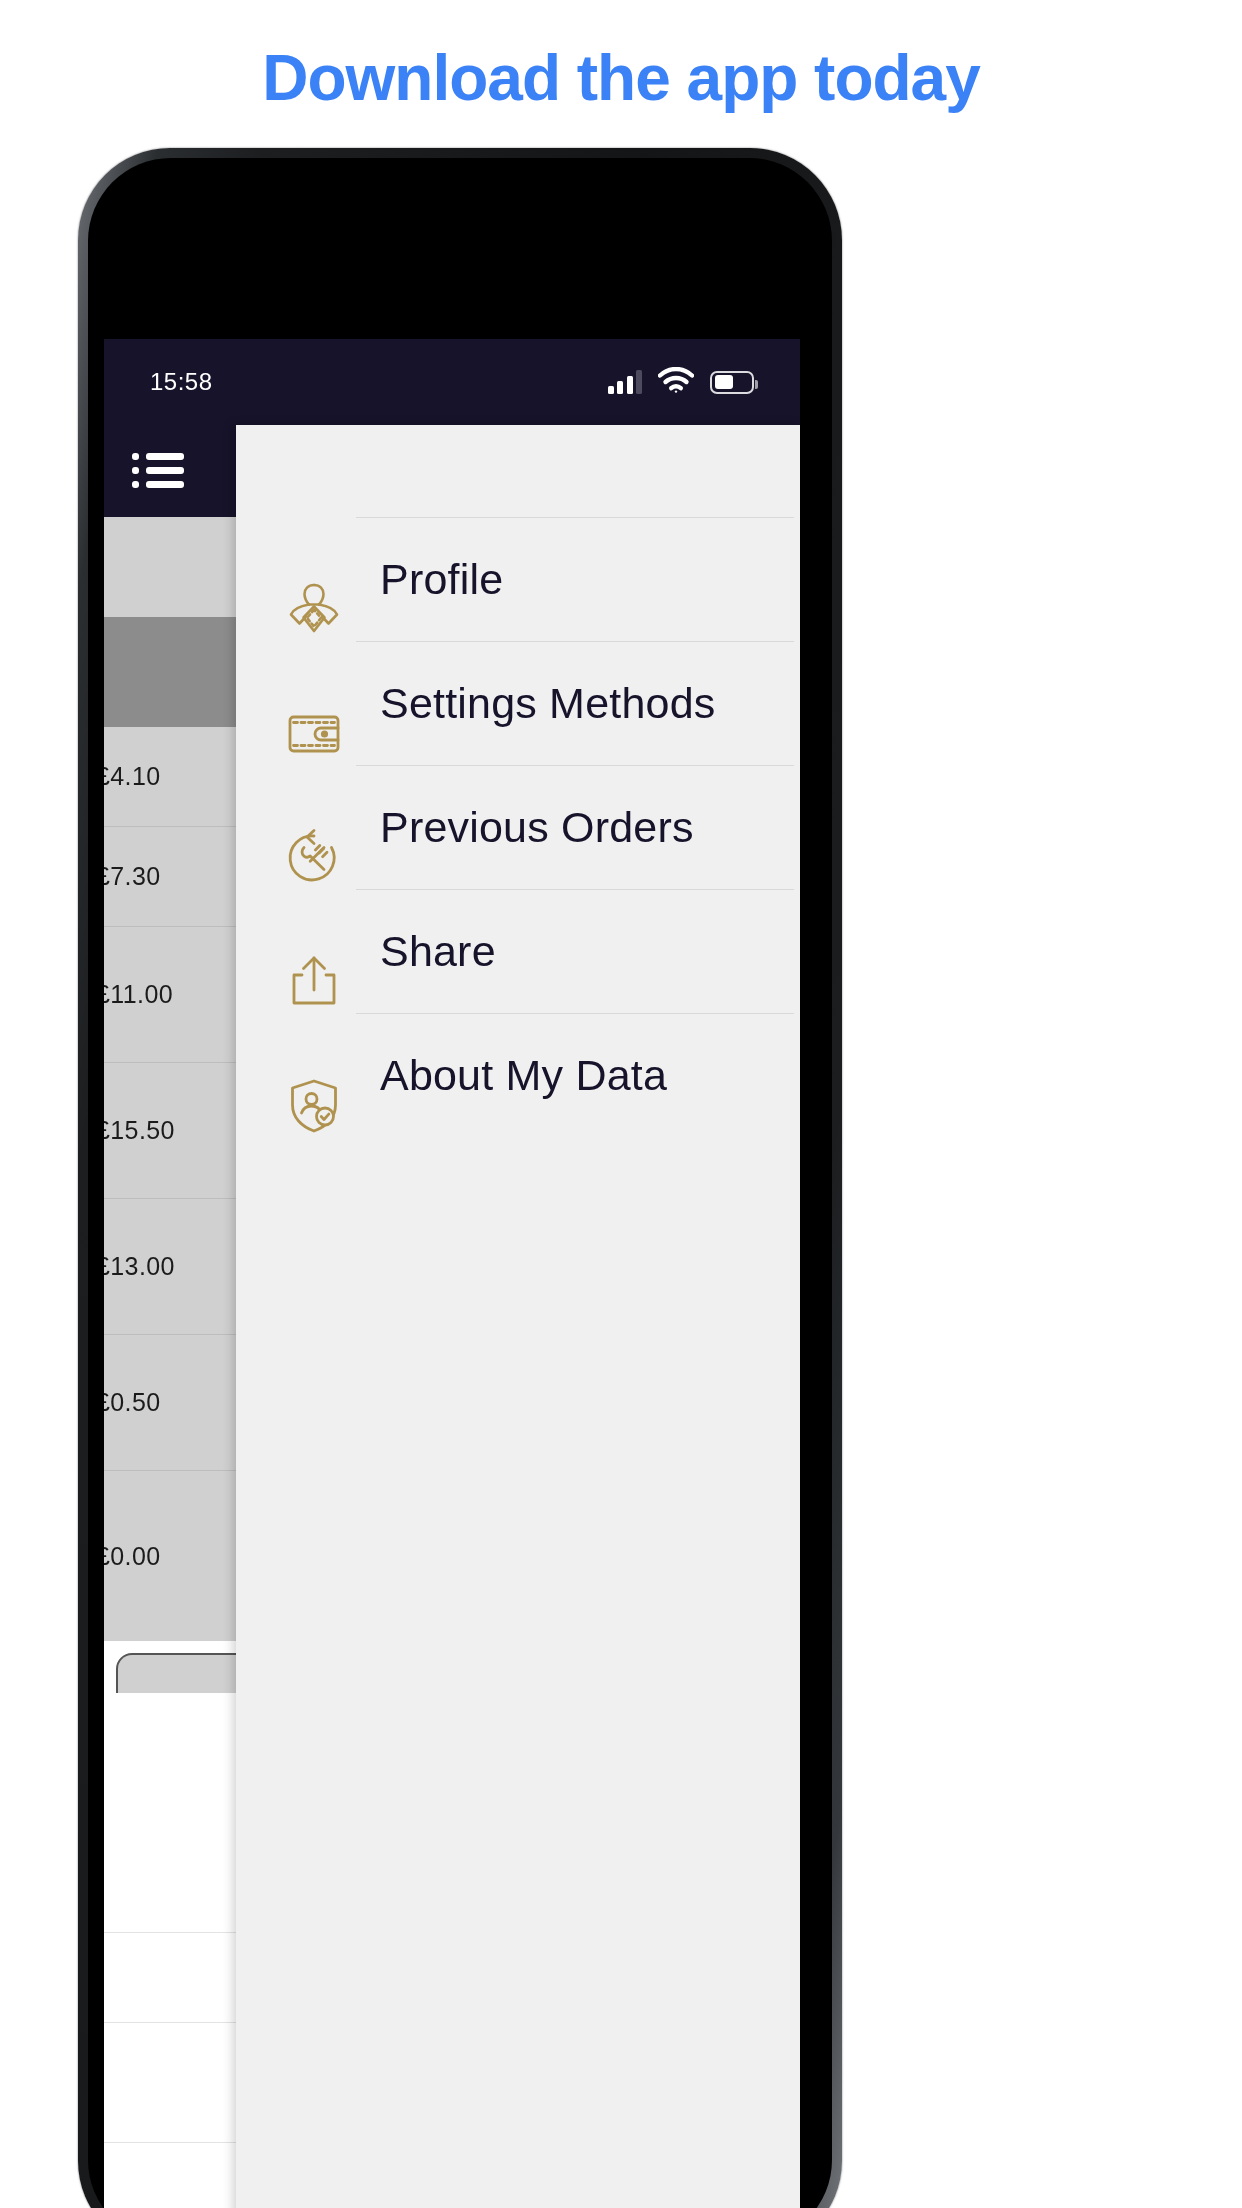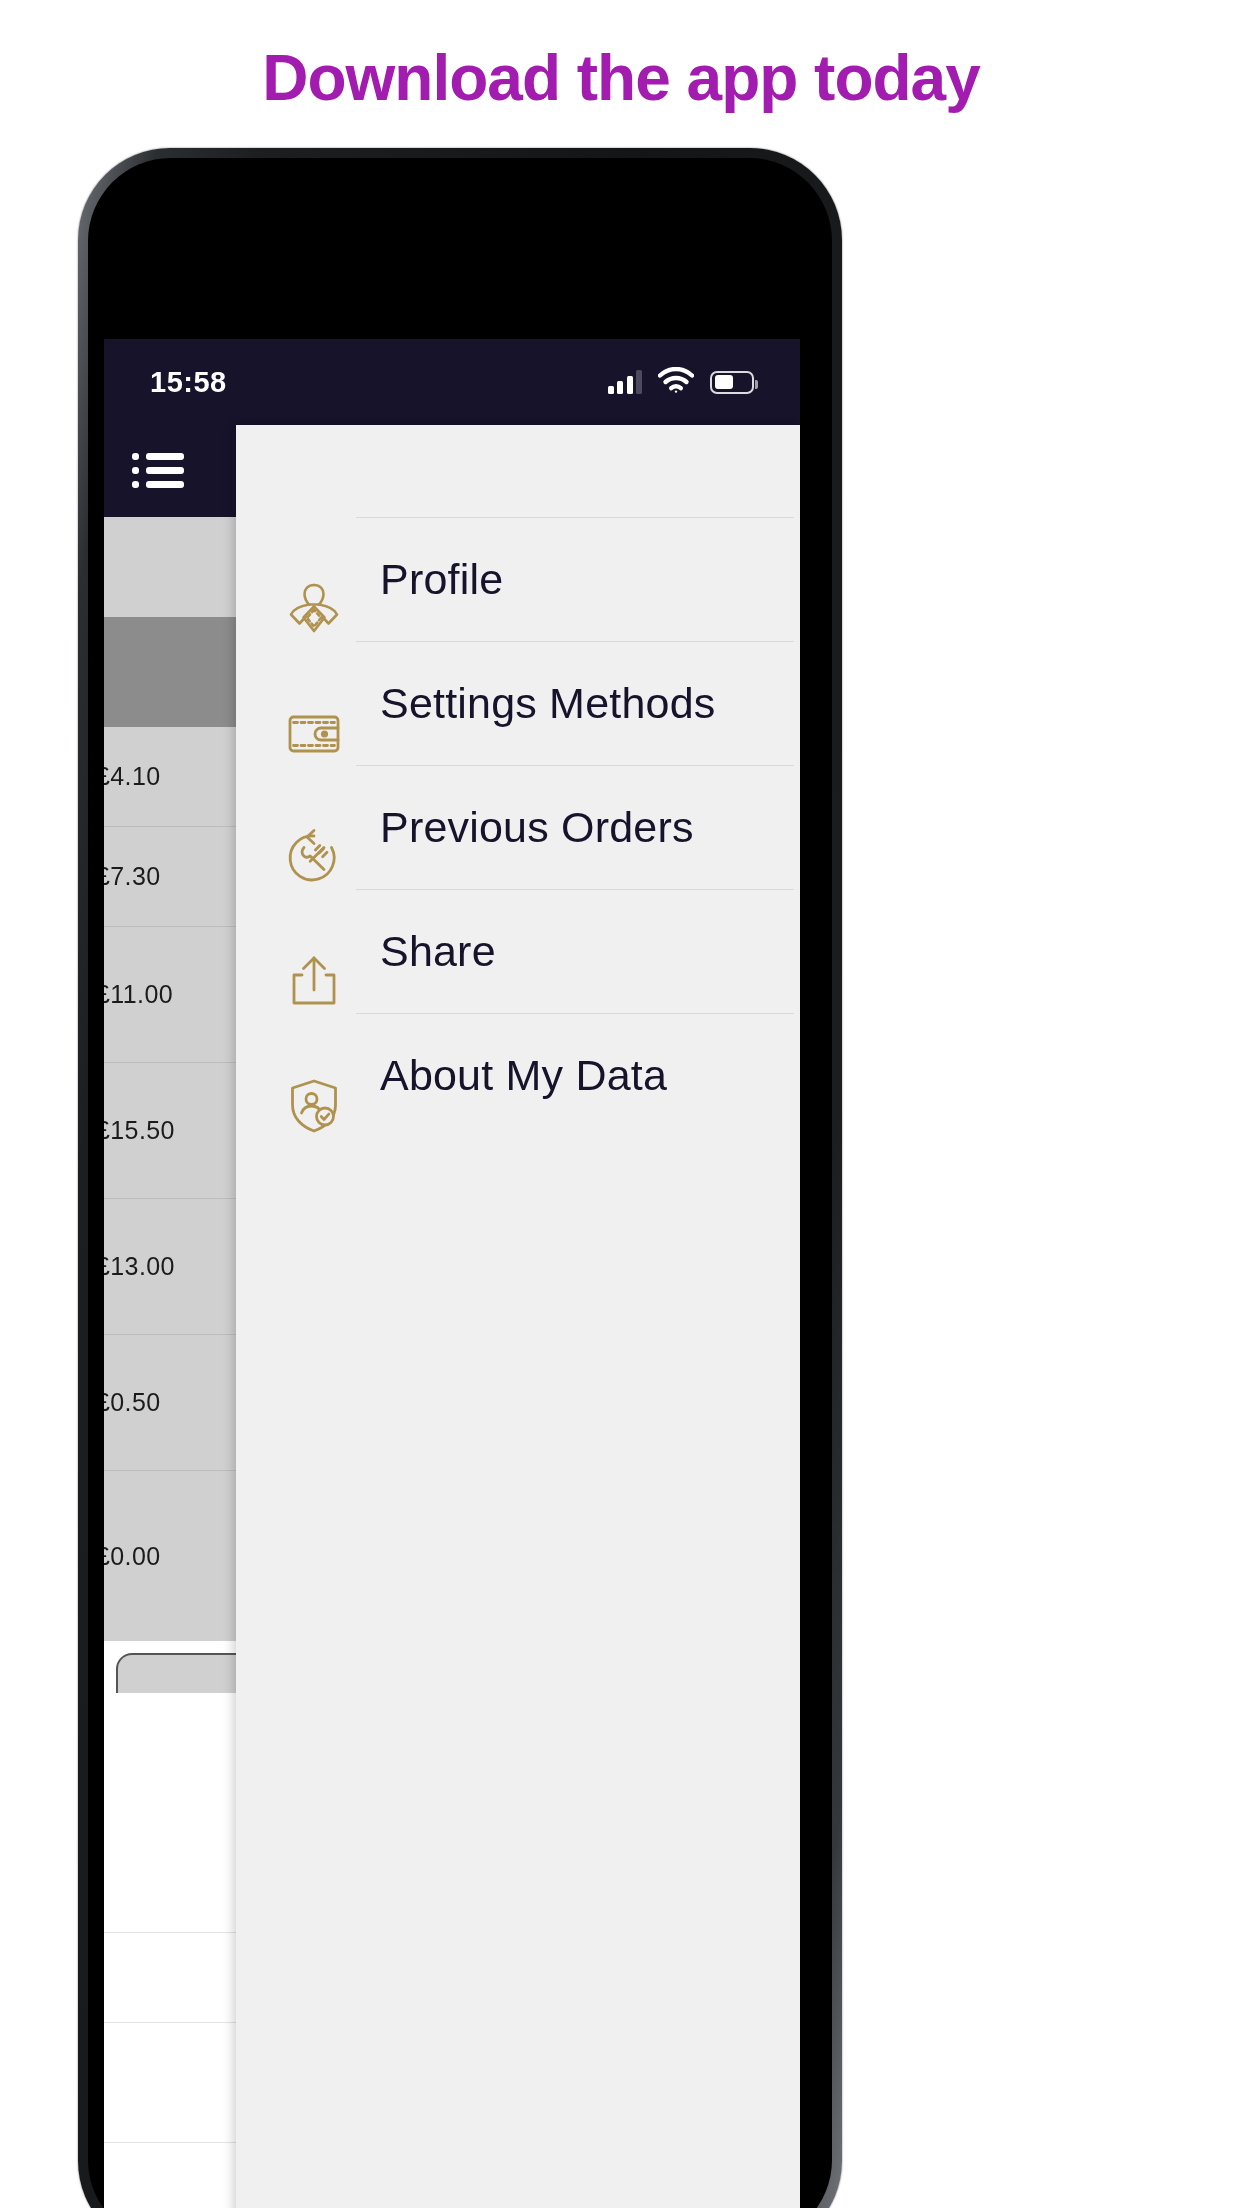--- a/index.html
+++ b/index.html
@@ -22,21 +22,21 @@
   
   .headline {
     position: absolute;
     top: 42px;
     left: 0;
     width: 1242px;
     text-align: center;
     font-size: 64px;
     font-weight: bold;
     letter-spacing: -1px;
-    color: #a21caf;
+    color: #3b82f6;
     line-height: 1.15;
   }
 
   
   .phone {
     position: absolute;
     left: 78px;
     top: 148px;
     width: 764px;
     height: 2105px;
@@ -98,22 +98,22 @@
     position: relative;
     height: 86px;
     background: #16132a;
     display: flex;
     align-items: center;
     justify-content: space-between;
     padding: 0 46px 0 46px;
   }
   .status-time {
     color: #ffffff;
-    font-size: 29px;
-    font-weight: bold;
+    font-size: 24px;
+    font-weight: normal;
     letter-spacing: .5px;
     text-align: center;
   }
   .status-icons { display: flex; align-items: center; gap: 16px; }
   .signal { display: flex; align-items: flex-end; gap: 3.5px; height: 24px; }
   .signal i { display:block; width: 6px; background: #ffffff; border-radius: 1.5px; }
   .signal i:nth-child(1){ height: 8px; }
   .signal i:nth-child(2){ height: 13px; }
   .signal i:nth-child(3){ height: 18px; }
   .signal i:nth-child(4){ height: 24px; background:#4c4a5c; }

